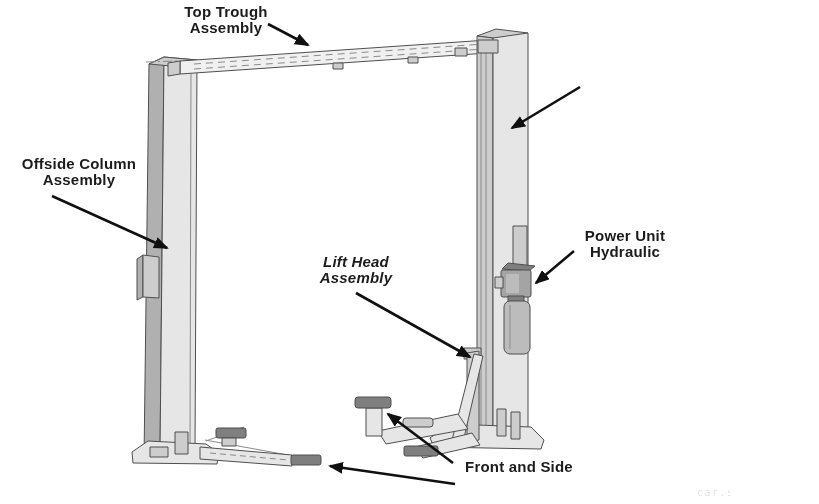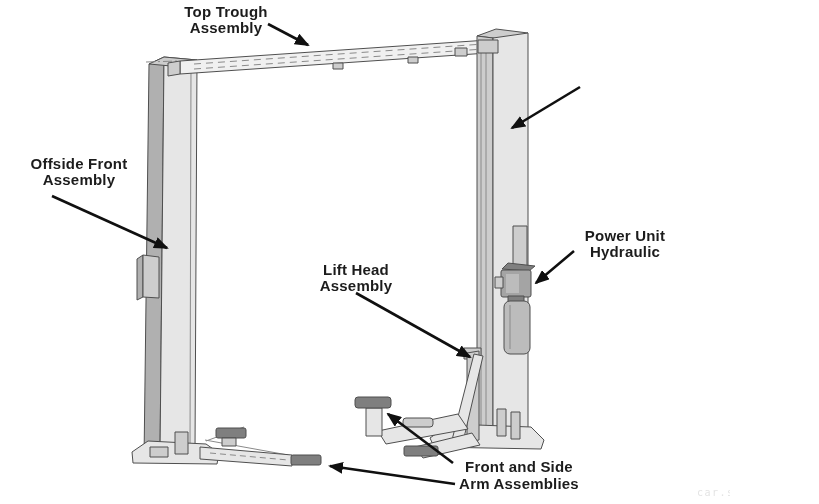--- a/index.html
+++ b/index.html
@@ -127,33 +127,32 @@
     <line class="arrow" x1="455" y1="484" x2="330" y2="466" marker-end="url(#ah)"></line>
   </svg>
 
   <div class="label" style="left:158px;top:4px;width:136px;">
     <div>Top Trough</div>
     <div>Assembly</div>
   </div>
 
 
   <div class="label" style="left:8px;top:156px;width:142px;">
-    <div>Offside Front</div>
+    <div>Offside Column</div>
     <div>Assembly</div>
   </div>
 
   <div class="label" style="left:563px;top:228px;width:124px;">
     <div>Power Unit</div>
     <div>Hydraulic</div>
   </div>
 
-  <div class="label" style="left:297px;top:262px;width:118px;">
+  <div class="label" style="left:297px;top:254px;width:118px;font-style:italic;">
     <div>Lift Head</div>
     <div>Assembly</div>
   </div>
 
   <div class="label wide" style="left:442px;top:458px;width:154px;">
     <div>Front and Side</div>
-    <div>Arm Assemblies</div>
   </div>
 
   <div class="watermark">car.speedyauto.co</div>
 </div>
 
 </body></html>

